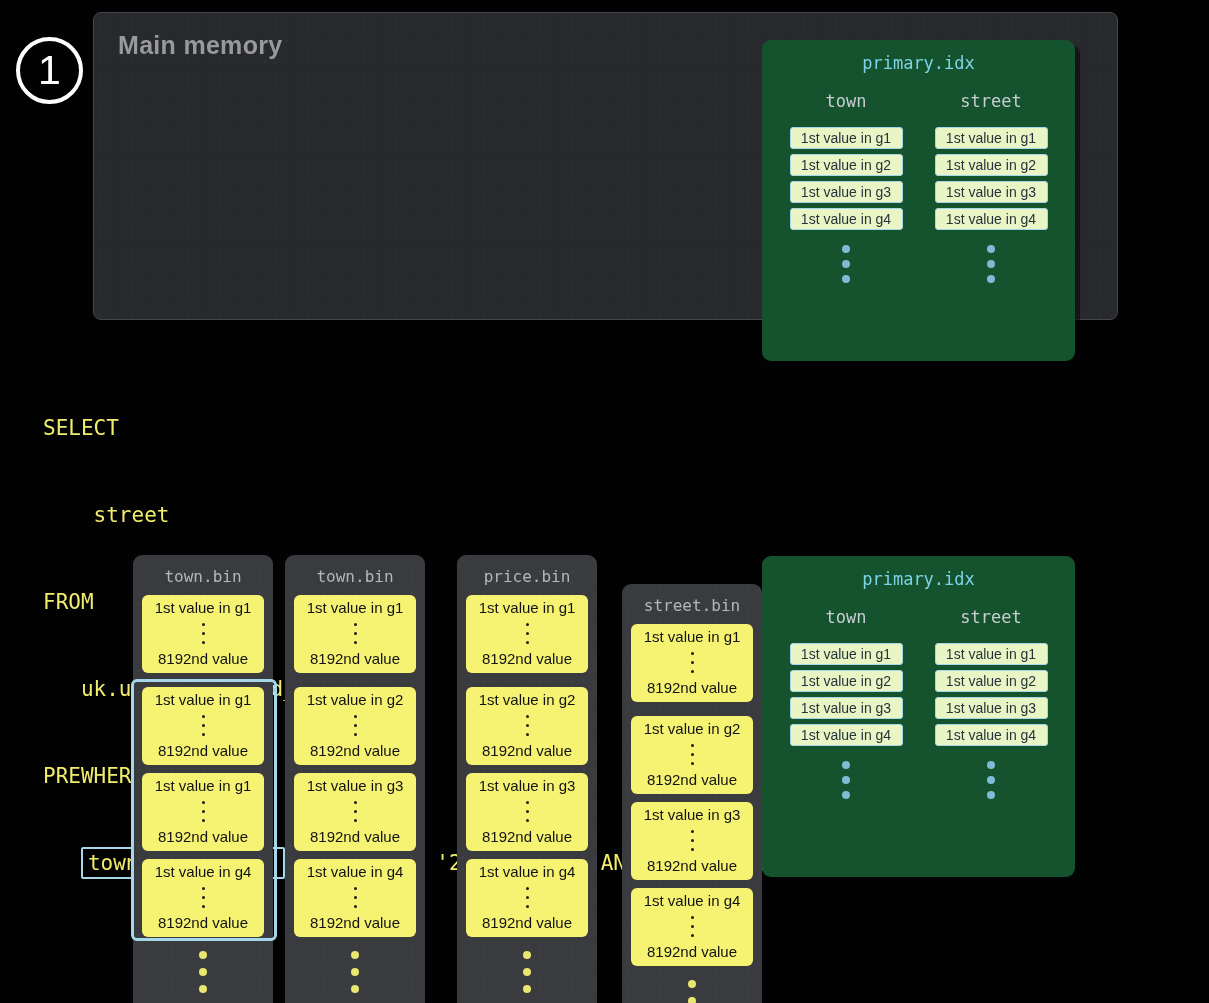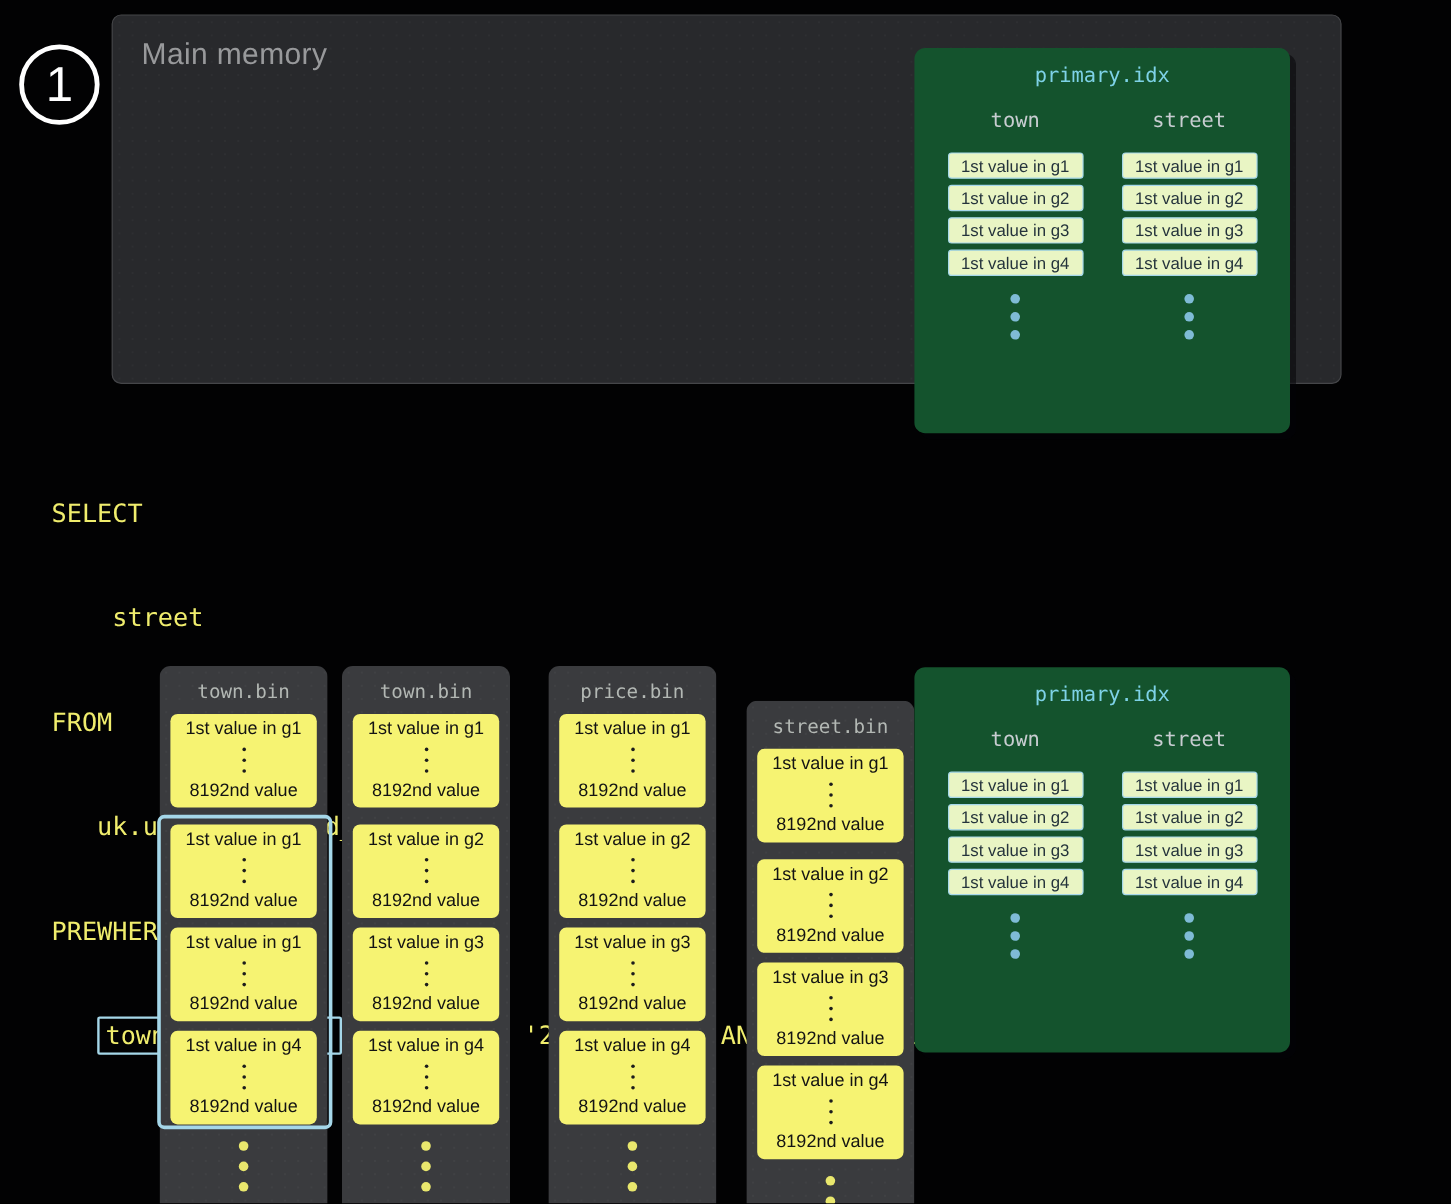--- a/index.html
+++ b/index.html
@@ -15,20 +15,21 @@
     display:flex; align-items:center; justify-content:center;
     color:#ffffff; font-size:41px; font-weight:400;
   }
 
   
   .main-memory {
     position:absolute; left:93px; top:12px; width:1023px; height:306px;
     background:#28292c; border:1px solid #454649; border-radius:8px;
     background-image:radial-gradient(circle, rgba(255,255,255,0.028) 1px, transparent 1.2px);
     background-size:11px 11px;
+    font-weight:bold;
   }
   .mm-label { position:absolute; left:24px; top:18px; font-size:25px; color:#98999b; letter-spacing:0.3px; }
 
   
   .idx-panel {
     position:absolute; width:313px; height:321px; background:#14532d;
     border-radius:9px; box-shadow:5px 5px 0 rgba(4,4,7,0.55); box-sizing:border-box;
   }
   .idx-panel.pos-top    { left:762px; top:40px; }
   .idx-panel.pos-bottom { left:762px; top:556px; }

